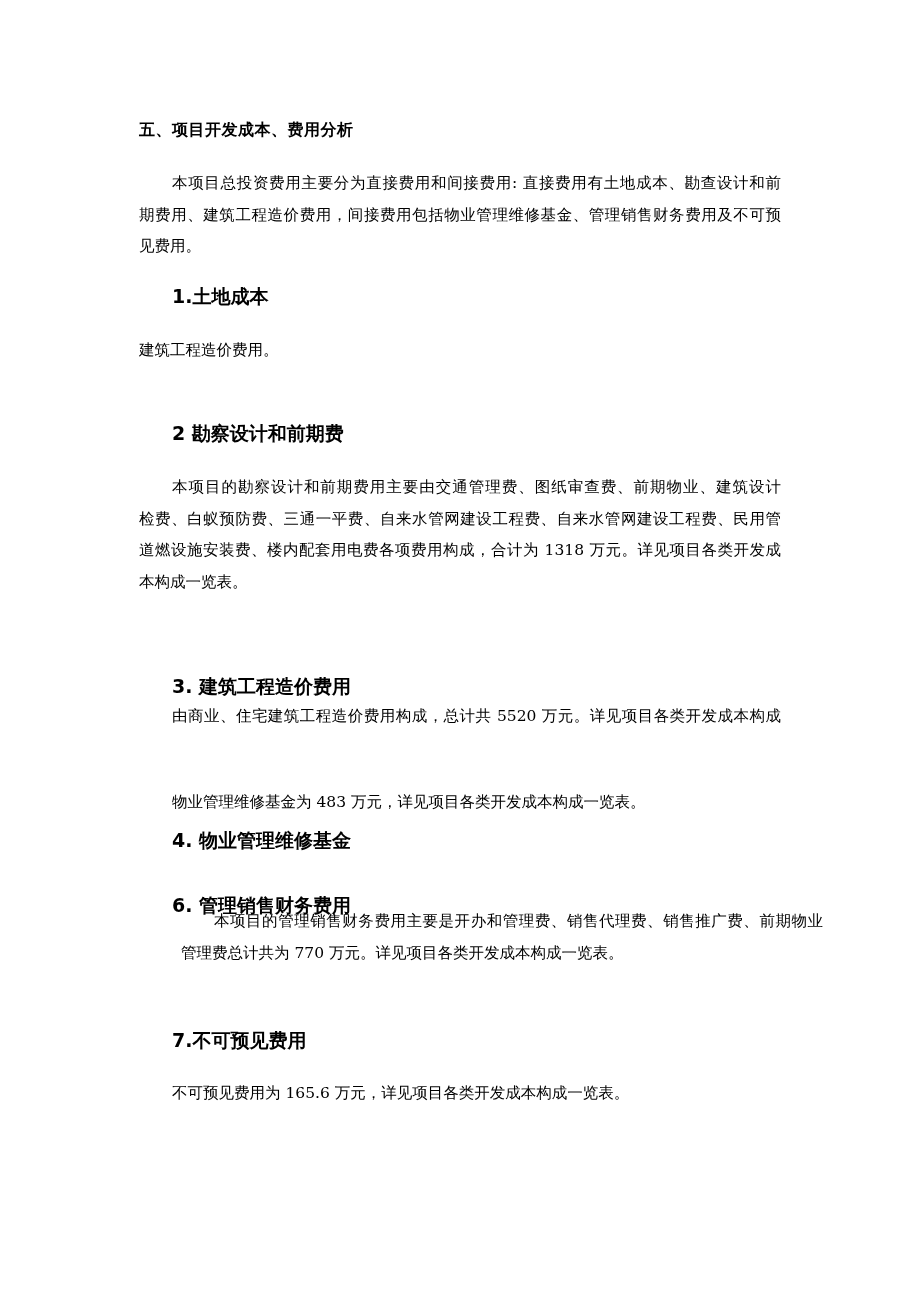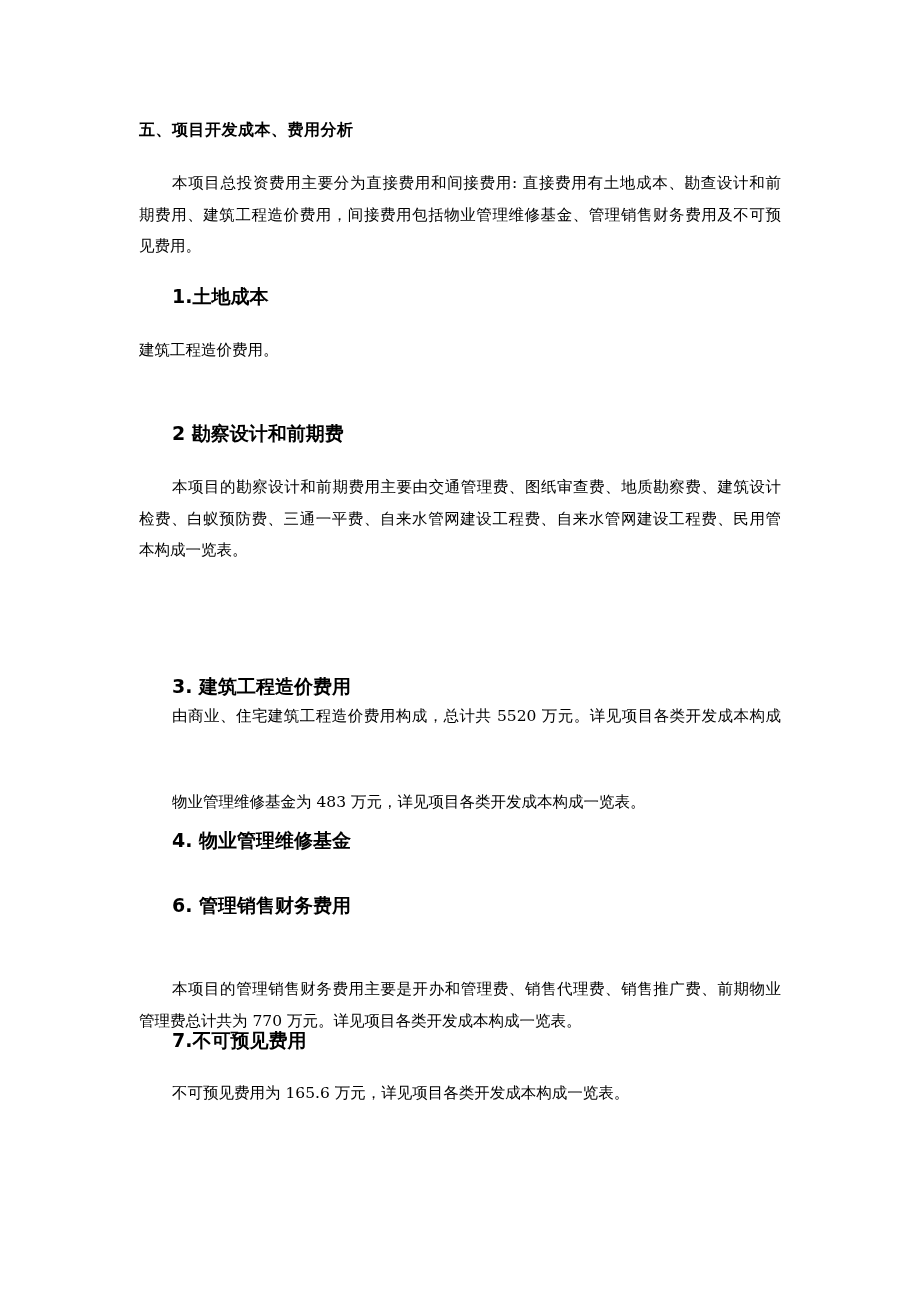--- a/index.html
+++ b/index.html
@@ -77,37 +77,38 @@
     <span class="line last">见费用。</span>
   </div>
 
   <div class="heading" style="top:287px;">1.土地成本</div>
   <div class="para" style="top:341px;">
     <span class="line last">建筑工程造价费用。</span>
   </div>
 
   <div class="heading" style="top:424px;">2 勘察设计和前期费</div>
   <div class="para" style="top:478px;">
-    <span class="line first">本项目的勘察设计和前期费用主要由交通管理费、图纸审查费、地质勘察费、建筑设计</span>
+    <span class="line first">本项目的勘察设计和前期费用主要由交通管理费、图纸审查费、前期物业、建筑设计</span>
     <span class="line">检费、白蚁预防费、三通一平费、自来水管网建设工程费、自来水管网建设工程费、民用管</span>
+    <span class="line">道燃设施安装费、楼内配套用电费各项费用构成，合计为 1318 万元。详见项目各类开发成</span>
     <span class="line last">本构成一览表。</span>
   </div>
 
   <div class="heading" style="top:653px;margin-top:24px;">3.  建筑工程造价费用</div>
   <div class="para" style="top:707px;">
     <span class="line first">由商业、住宅建筑工程造价费用构成，总计共 5520 万元。详见项目各类开发成本构成</span>
   </div>
 
   <div class="heading" style="top:789px;margin-top:42px;">4.  物业管理维修基金</div>
   <div class="para" style="top:793px;">
     <span class="line first last">物业管理维修基金为 483 万元，详见项目各类开发成本构成一览表。</span>
   </div>
 
   <div class="heading" style="top:896px;">6.  管理销售财务费用</div>
-  <div class="para" style="top:980px;">
+  <div class="para" style="top:912px;margin-left:42px;">
     <span class="line first">本项目的管理销售财务费用主要是开办和管理费、销售代理费、销售推广费、前期物业</span>
     <span class="line last">管理费总计共为 770 万元。详见项目各类开发成本构成一览表。</span>
   </div>
 
   <div class="heading" style="top:1031px;">7.不可预见费用</div>
   <div class="para" style="top:1084px;">
     <span class="line first last">不可预见费用为 165.6 万元，详见项目各类开发成本构成一览表。</span>
   </div>
 
 </div>

